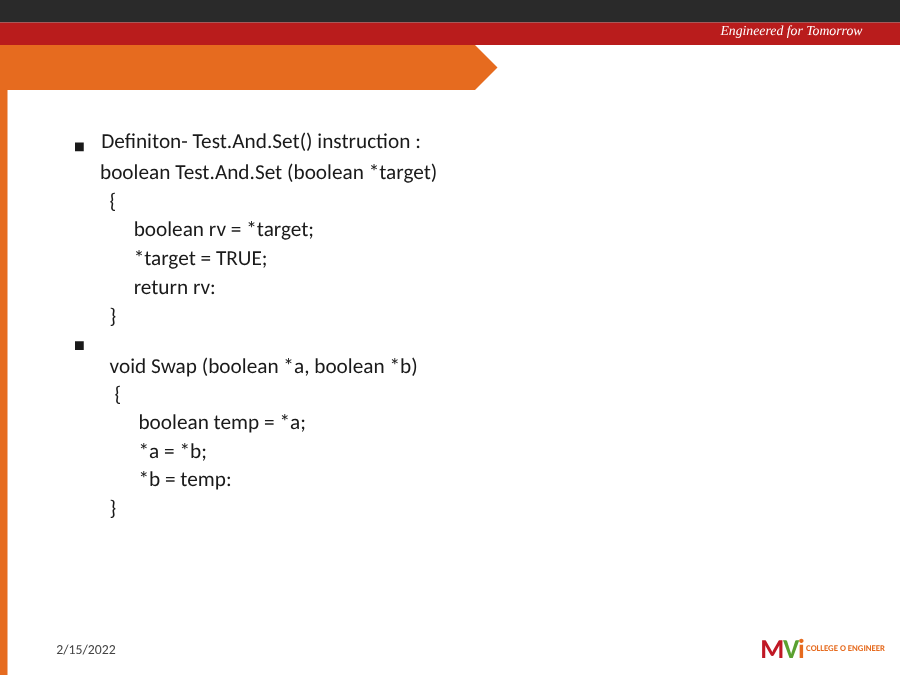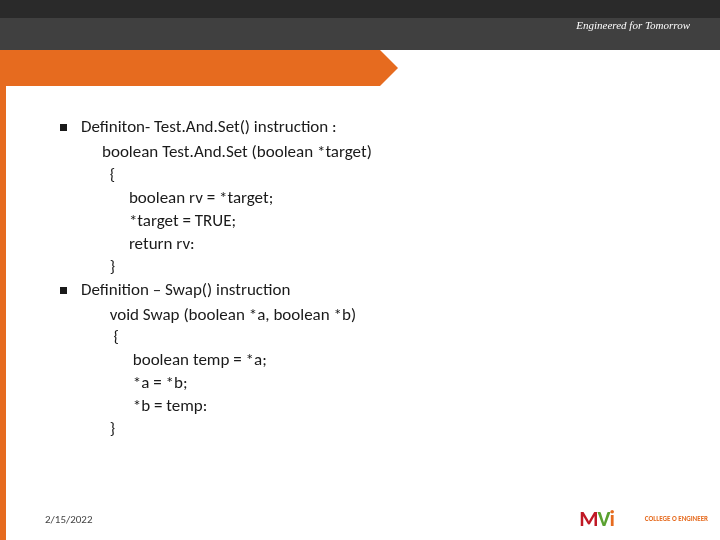--- a/index.html
+++ b/index.html
@@ -10,22 +10,22 @@
     background: #fff;
     position: relative;
     overflow: hidden;
   }
   .top-dark {
     background: #2a2a2a;
     height: 18px;
     width: 100%;
   }
   .tagline-bar {
-    background: #404040;
-    height: 32px;
+    background: #b91c1c;
+    height: 18px;
     position: relative;
   }
   .tagline {
     position: absolute;
     right: 30px;
     top: 1px;
     color: #fff;
     font-size: 11px;
     font-style: italic;
     font-family: Georgia, serif;
@@ -56,50 +56,49 @@
     background: #e66b1f;
   }
   .content {
     padding: 30px 40px 0 60px;
     font-size: 17px;
     color: #1a1a1a;
     line-height: 1.35;
   }
   .bullet-row {
     display: flex;
-    align-items: flex-start;
+    align-items: center;
     margin-bottom: 2px;
   }
   .bullet {
     width: 7px;
     height: 7px;
     background: #1a1a1a;
     margin-top: 8px;
     margin-right: 14px;
     flex-shrink: 0;
   }
   .code-block {
-    margin-left: 42px;
+    margin-left: 20px;
     white-space: pre;
     font-size: 17px;
   }
   .footer-date {
     position: absolute;
     bottom: 14px;
     left: 45px;
     font-size: 11px;
     color: #444;
   }
   .logo {
     position: absolute;
     bottom: 8px;
     right: 12px;
     display: flex;
     align-items: center;
-    gap: 29px;
   }
   .logo-mark {
     font-weight: bold;
     font-size: 22px;
     letter-spacing: -1px;
   }
   .logo-m1 { color: #c01825; }
   .logo-v { color: #5aa130; }
   .logo-i { color: #e66b1f; }
   .logo-text {
@@ -129,21 +128,20 @@
   </div>
   <div class="code-block">boolean Test.And.Set (boolean *target)
   {
        boolean rv = *target;
        *target = TRUE;
        return rv:
   }</div>
 
   <div class="bullet-row">
     <div class="bullet"></div>
-    <div>Definition – Swap() instruction</div>
   </div>
   <div class="code-block">  void Swap (boolean *a, boolean *b)
    {
         boolean temp = *a;
         *a = *b;
         *b = temp:
   }</div>
 
 </div>
 

